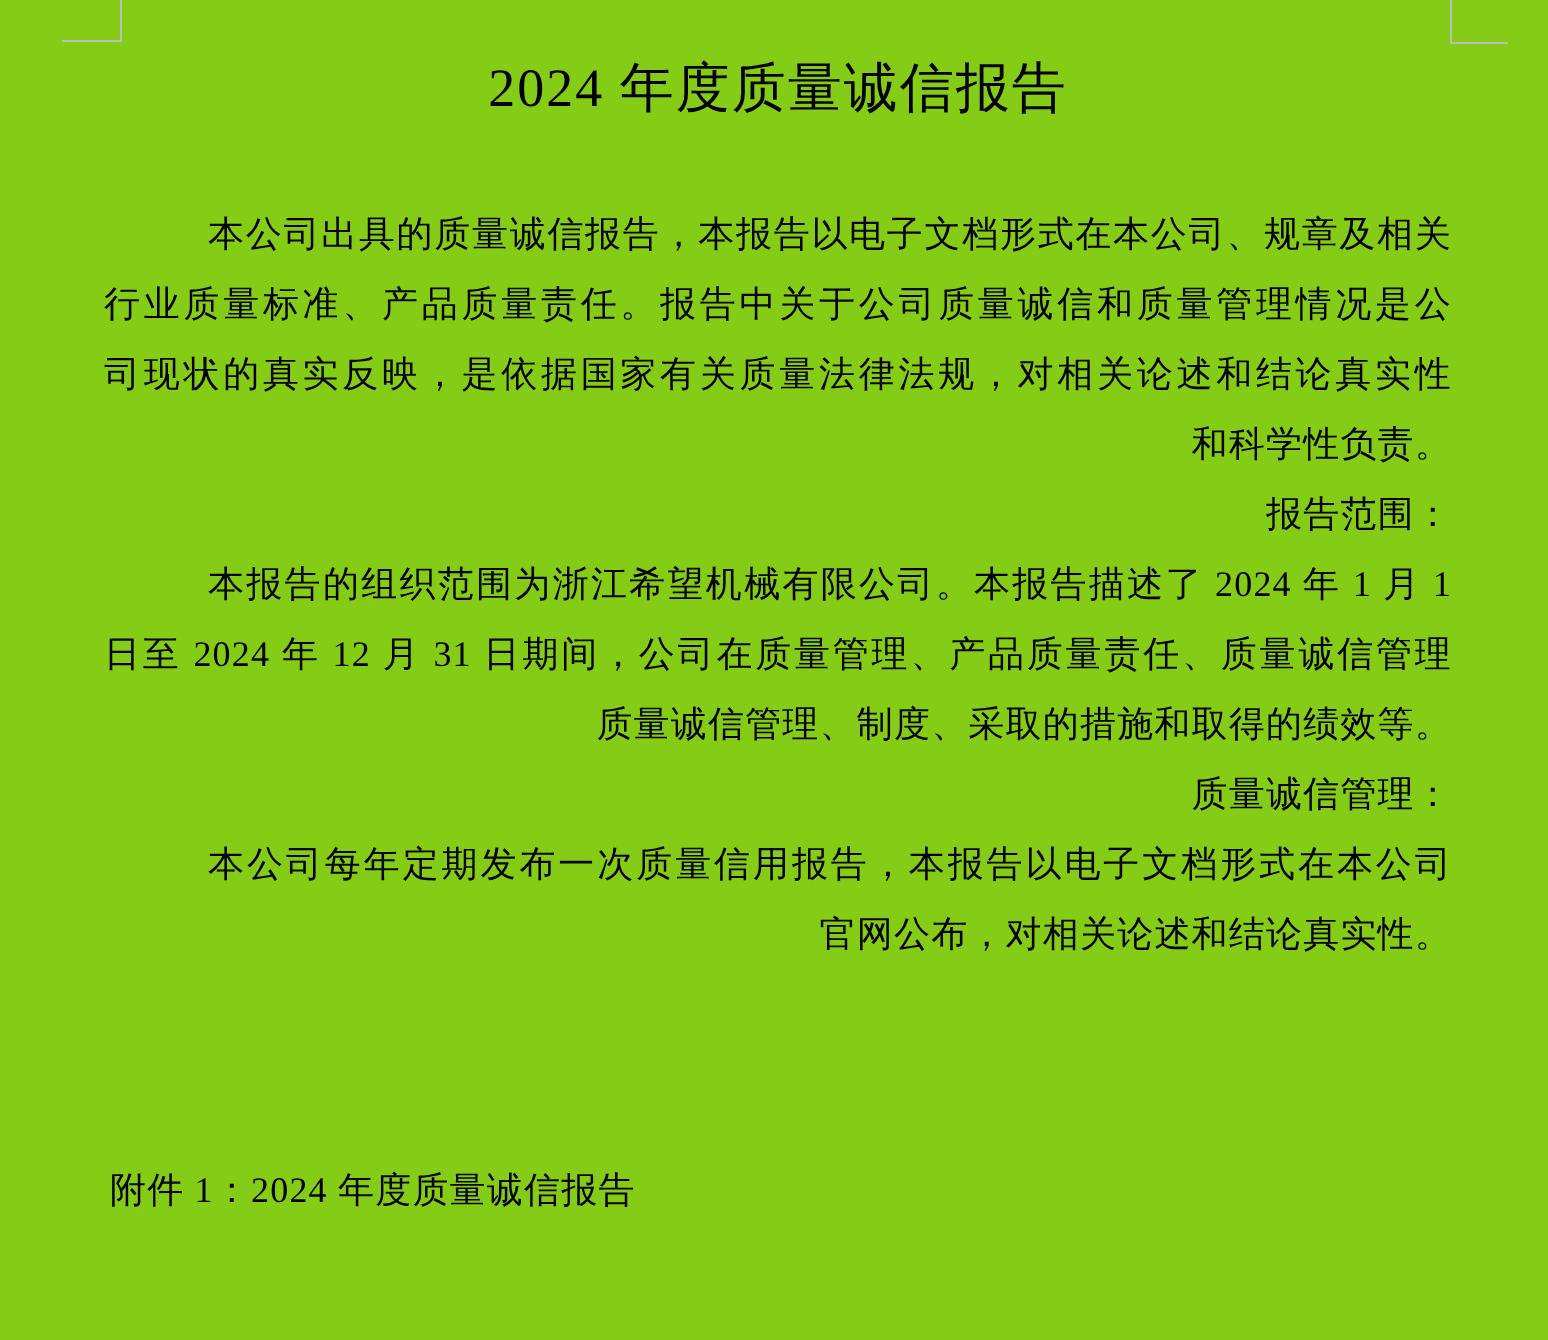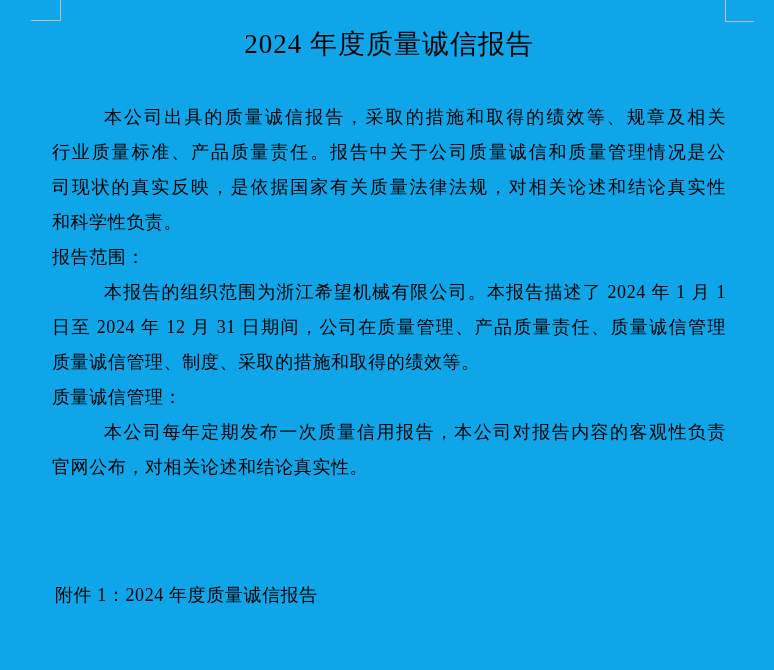--- a/index.html
+++ b/index.html
@@ -1,20 +1,20 @@
 <!DOCTYPE html>
 <html><head>
 <meta charset="utf-8">
 <style>
   html, body { margin: 0; padding: 0; background: #fff; }
   .page {
     position: relative;
     width: 774px;
     height: 670px;
-    background: #0ea5e9;
+    background: #84cc16;
     overflow: hidden;
     font-family: "Liberation Serif", "DejaVu Serif", serif;
     color: #000000;
   }
   
   .crop { position: absolute; background: #bdbdbd; }
   .crop.tl-v { left: 60px;  top: 0;    width: 1px;  height: 21px; }
   .crop.tl-h { left: 31px;  top: 20px; width: 30px; height: 1px;  }
   .crop.tr-v { left: 725px; top: 0;    width: 1px;  height: 22px; }
   .crop.tr-h { left: 725px; top: 21px; width: 29px; height: 1px;  }
@@ -36,21 +36,21 @@
     left: 52px;
     top: 100px;
     width: 674px;
     font-size: 18px;
     letter-spacing: 0.6px;
   }
   .line {
     height: 35px;
     line-height: 35px;
     overflow: hidden;
-    text-align: left;
+    text-align: right;
   }
   .line.fill   { text-align: justify; text-align-last: justify; }
   .line.indent { text-indent: 52px; }
 
   .attachment-line {
     position: absolute;
     left: 55px;
     top: 578px;
     width: 670px;
     font-size: 18px;
@@ -65,28 +65,28 @@
 <div class="page">
 
   <div class="crop tl-v"></div>
   <div class="crop tl-h"></div>
   <div class="crop tr-v"></div>
   <div class="crop tr-h"></div>
 
   <div class="doc-title">2024 年度质量诚信报告</div>
 
   <div class="doc-body">
-      <div class="line indent fill">本公司出具的质量诚信报告，采取的措施和取得的绩效等、规章及相关</div>
+      <div class="line indent fill">本公司出具的质量诚信报告，本报告以电子文档形式在本公司、规章及相关</div>
       <div class="line fill">行业质量标准、产品质量责任。报告中关于公司质量诚信和质量管理情况是公</div>
       <div class="line fill">司现状的真实反映，是依据国家有关质量法律法规，对相关论述和结论真实性</div>
       <div class="line">和科学性负责。</div>
       <div class="line">报告范围：</div>
       <div class="line indent fill">本报告的组织范围为浙江希望机械有限公司。本报告描述了 2024 年 1 月 1</div>
       <div class="line fill">日至 2024 年 12 月 31 日期间，公司在质量管理、产品质量责任、质量诚信管理</div>
       <div class="line">质量诚信管理、制度、采取的措施和取得的绩效等。</div>
       <div class="line">质量诚信管理：</div>
-      <div class="line indent fill">本公司每年定期发布一次质量信用报告，本公司对报告内容的客观性负责</div>
+      <div class="line indent fill">本公司每年定期发布一次质量信用报告，本报告以电子文档形式在本公司</div>
       <div class="line">官网公布，对相关论述和结论真实性。</div>
     </div>
 
   <div class="attachment-line">附件 1：2024 年度质量诚信报告</div>
 
 </div>
 
 </body></html>

